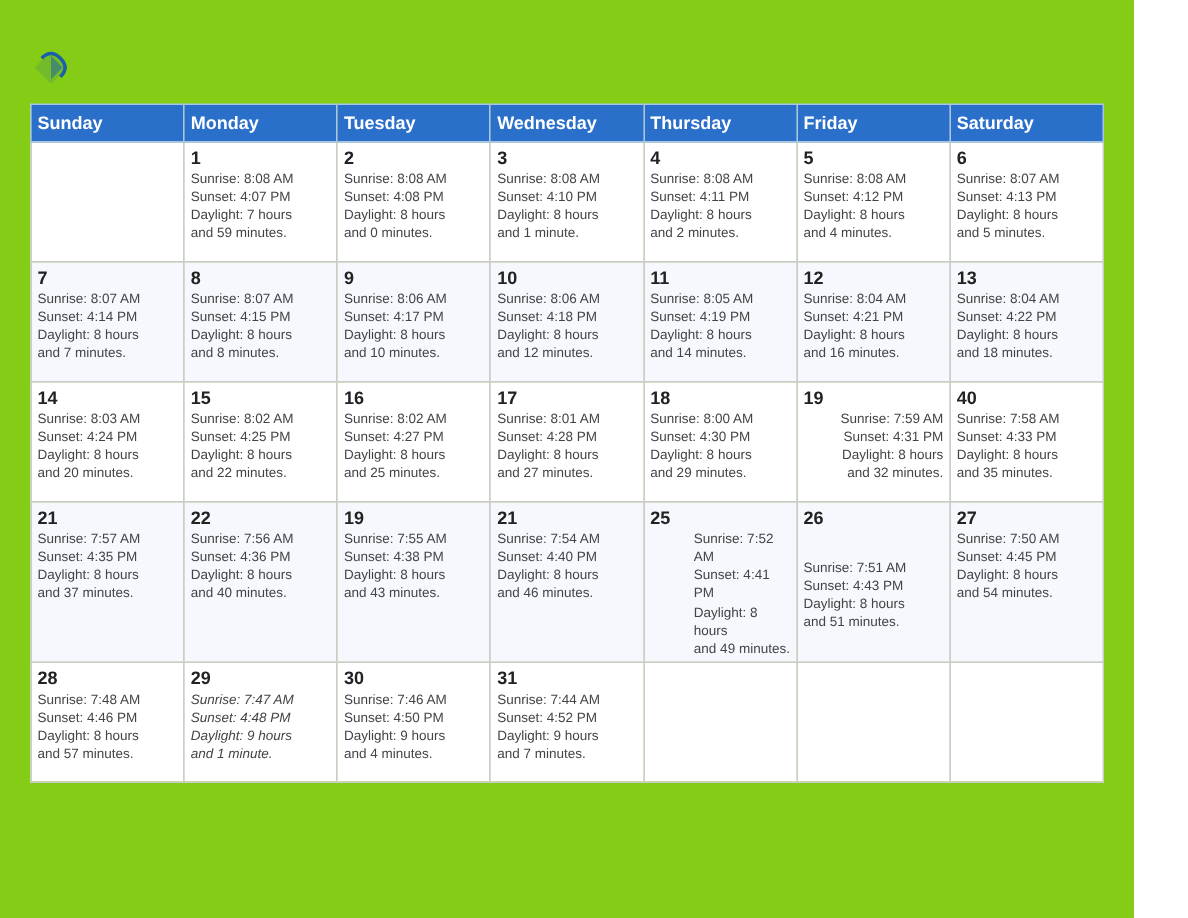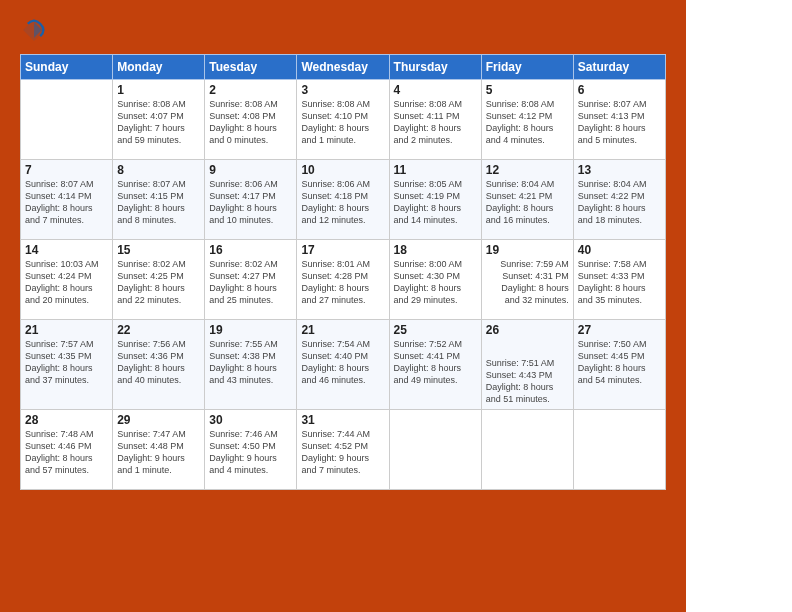--- a/index.html
+++ b/index.html
@@ -4,24 +4,24 @@
   <style>
     * { margin: 0; padding: 0; box-sizing: border-box; }
     body {
       font-family: Arial, sans-serif;
       background: #fff;
       width: 792px;
       height: 612px;
       overflow: hidden;
     }
     .page {
-      width: 686px;
+      width: 756px;
       height: 612px;
-      padding: 16px 20px;
-      background: #c2410c;
+      padding: 31px 20px;
+      background: #84cc16;
     }
     .header {
       display: flex;
       justify-content: space-between;
       align-items: flex-start;
       margin-bottom: 10px;
     }
     .logo {
       display: flex;
       align-items: center;
@@ -228,21 +228,21 @@
             <span class="day-number">13</span>
             <div class="day-info" style="white-space: pre-line;">Sunrise: 8:04 AM
 Sunset: 4:22 PM
 Daylight: 8 hours
 and 18 minutes.</div>
           </td>
         </tr>
         <tr>
           <td>
             <span class="day-number">14</span>
-            <div class="day-info" style="white-space: pre-line;">Sunrise: 10:03 AM
+            <div class="day-info" style="white-space: pre-line;">Sunrise: 8:03 AM
 Sunset: 4:24 PM
 Daylight: 8 hours
 and 20 minutes.</div>
           </td>
           <td>
             <span class="day-number">15</span>
             <div class="day-info" style="white-space: pre-line;">Sunrise: 8:02 AM
 Sunset: 4:25 PM
 Daylight: 8 hours
 and 22 minutes.</div>
@@ -307,21 +307,21 @@
           </td>
           <td>
             <span class="day-number">21</span>
             <div class="day-info" style="white-space: pre-line;">Sunrise: 7:54 AM
 Sunset: 4:40 PM
 Daylight: 8 hours
 and 46 minutes.</div>
           </td>
           <td>
             <span class="day-number">25</span>
-            <div class="day-info" style="white-space: pre-line;">Sunrise: 7:52 AM
+            <div class="day-info" style="white-space: pre-line; margin-left: 29px;">Sunrise: 7:52 AM
 Sunset: 4:41 PM
 Daylight: 8 hours
 and 49 minutes.</div>
           </td>
           <td>
             <span class="day-number">26</span>
             <div class="day-info" style="white-space: pre-line; margin-top: 20px;">Sunrise: 7:51 AM
 Sunset: 4:43 PM
 Daylight: 8 hours
 and 51 minutes.</div>
@@ -337,21 +337,21 @@
         <tr>
           <td>
             <span class="day-number">28</span>
             <div class="day-info" style="white-space: pre-line;">Sunrise: 7:48 AM
 Sunset: 4:46 PM
 Daylight: 8 hours
 and 57 minutes.</div>
           </td>
           <td>
             <span class="day-number">29</span>
-            <div class="day-info" style="white-space: pre-line;">Sunrise: 7:47 AM
+            <div class="day-info" style="white-space: pre-line; font-style: italic;">Sunrise: 7:47 AM
 Sunset: 4:48 PM
 Daylight: 9 hours
 and 1 minute.</div>
           </td>
           <td>
             <span class="day-number">30</span>
             <div class="day-info" style="white-space: pre-line;">Sunrise: 7:46 AM
 Sunset: 4:50 PM
 Daylight: 9 hours
 and 4 minutes.</div>

